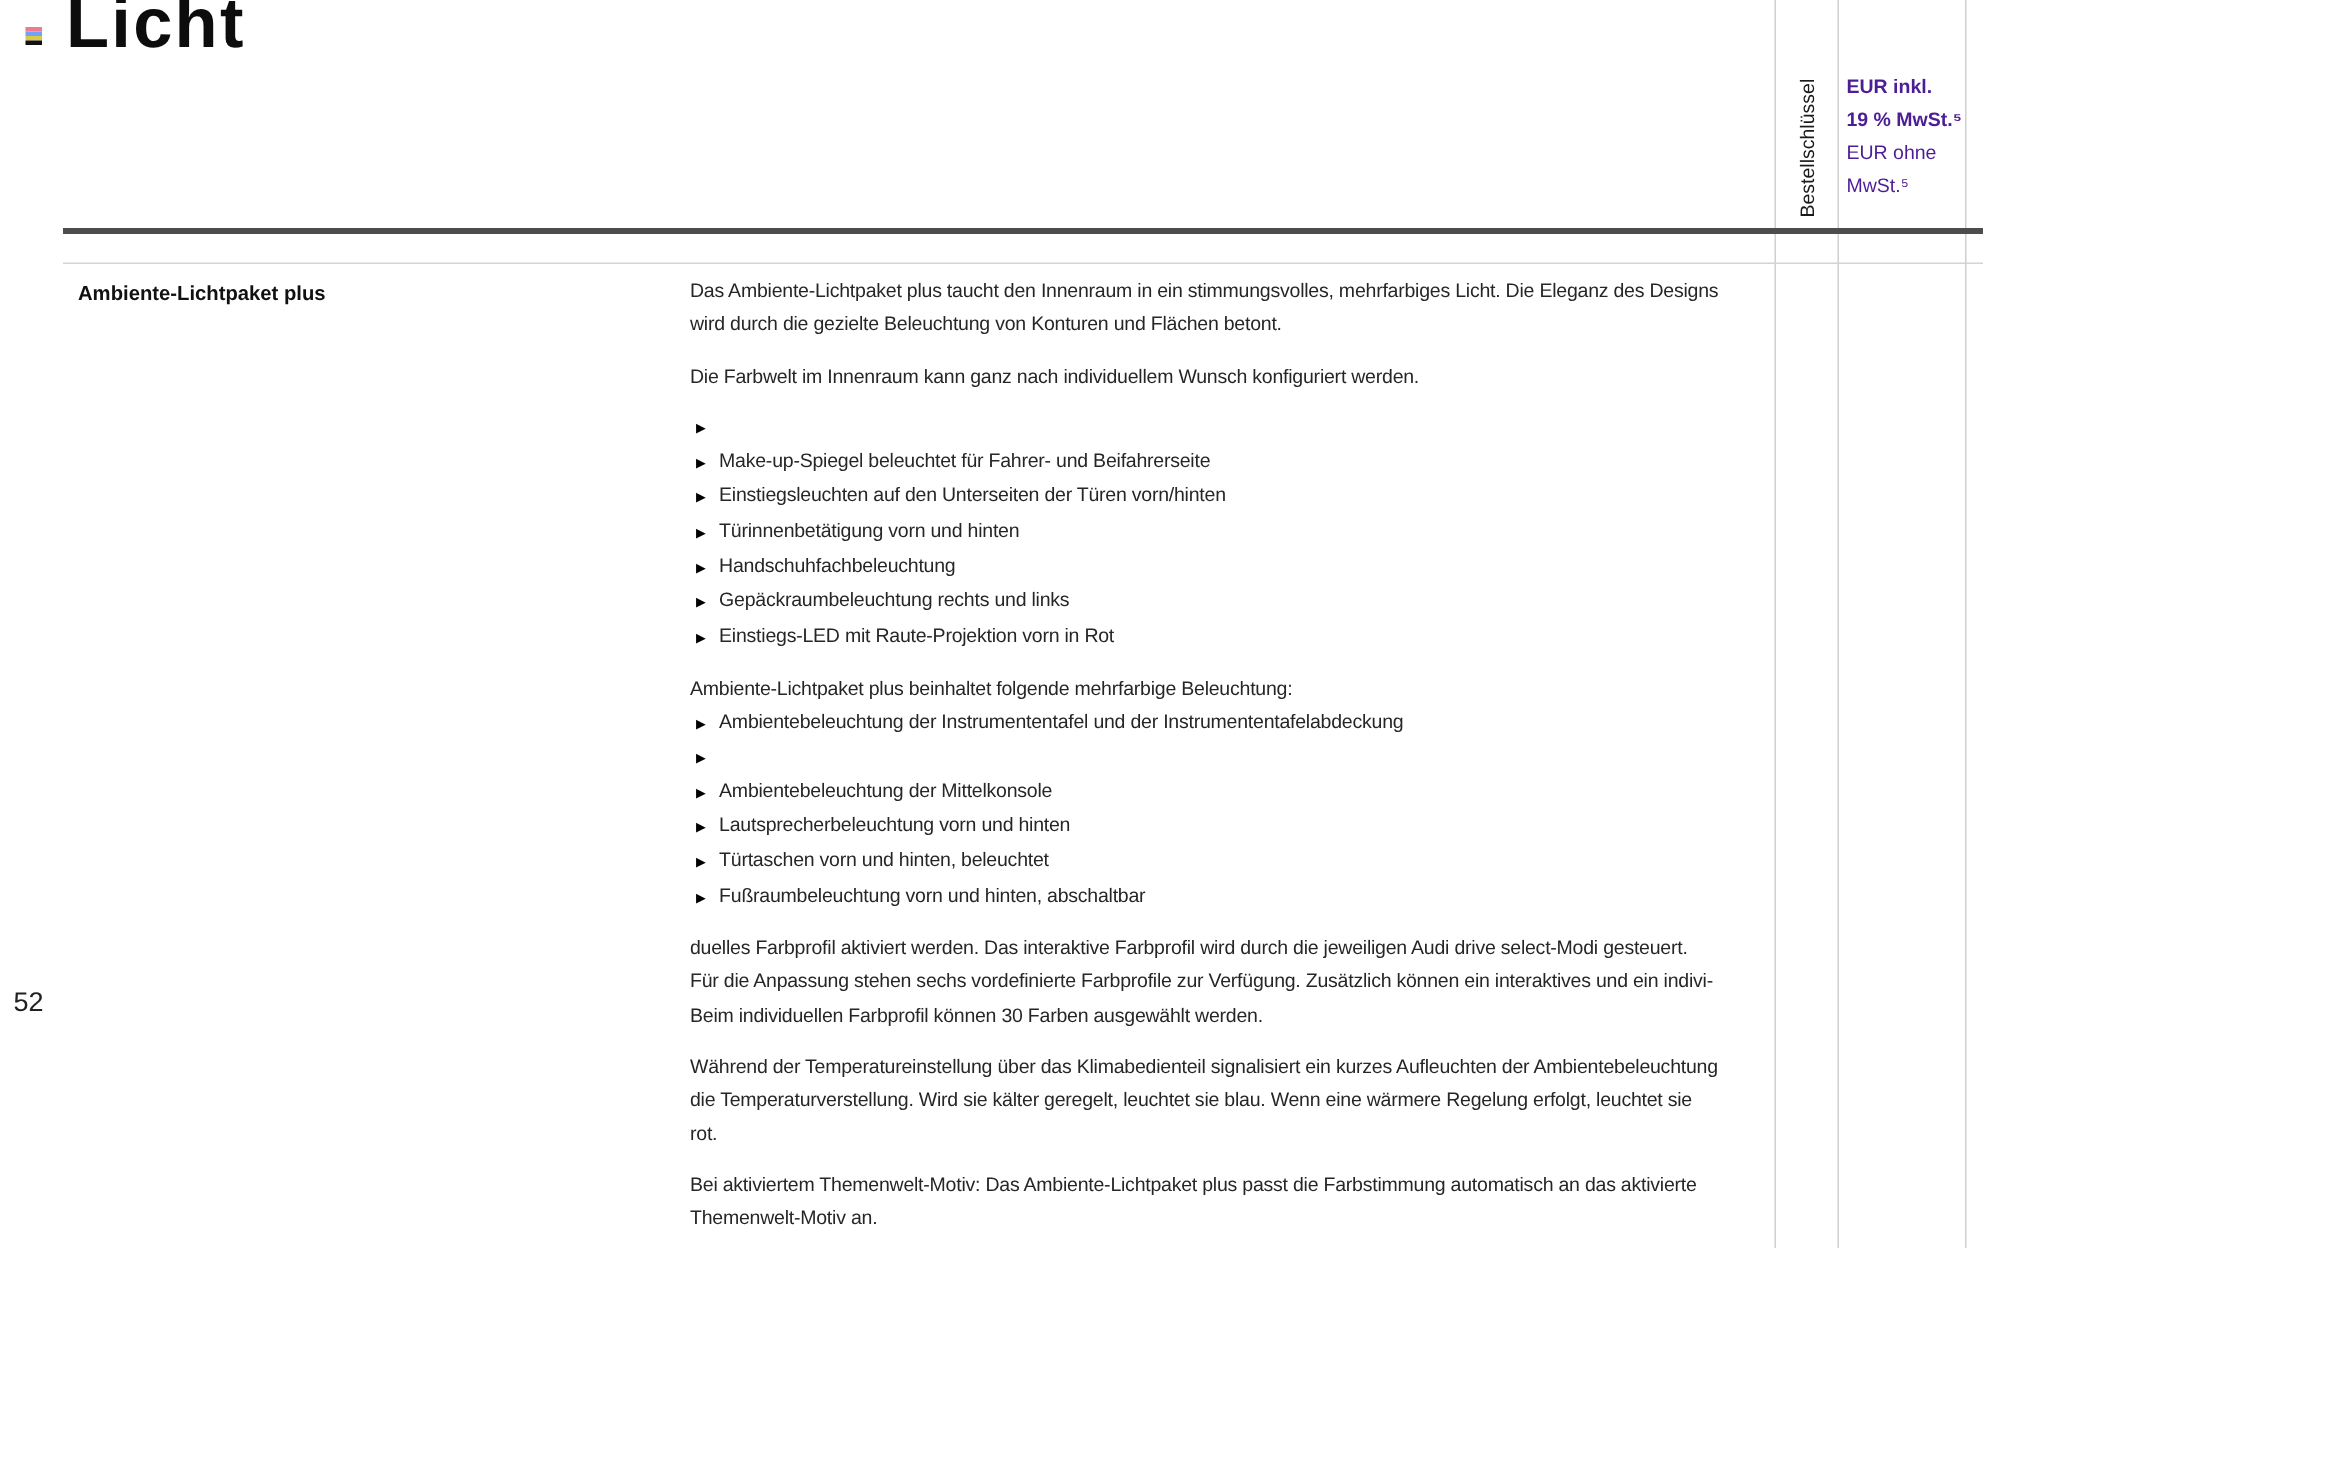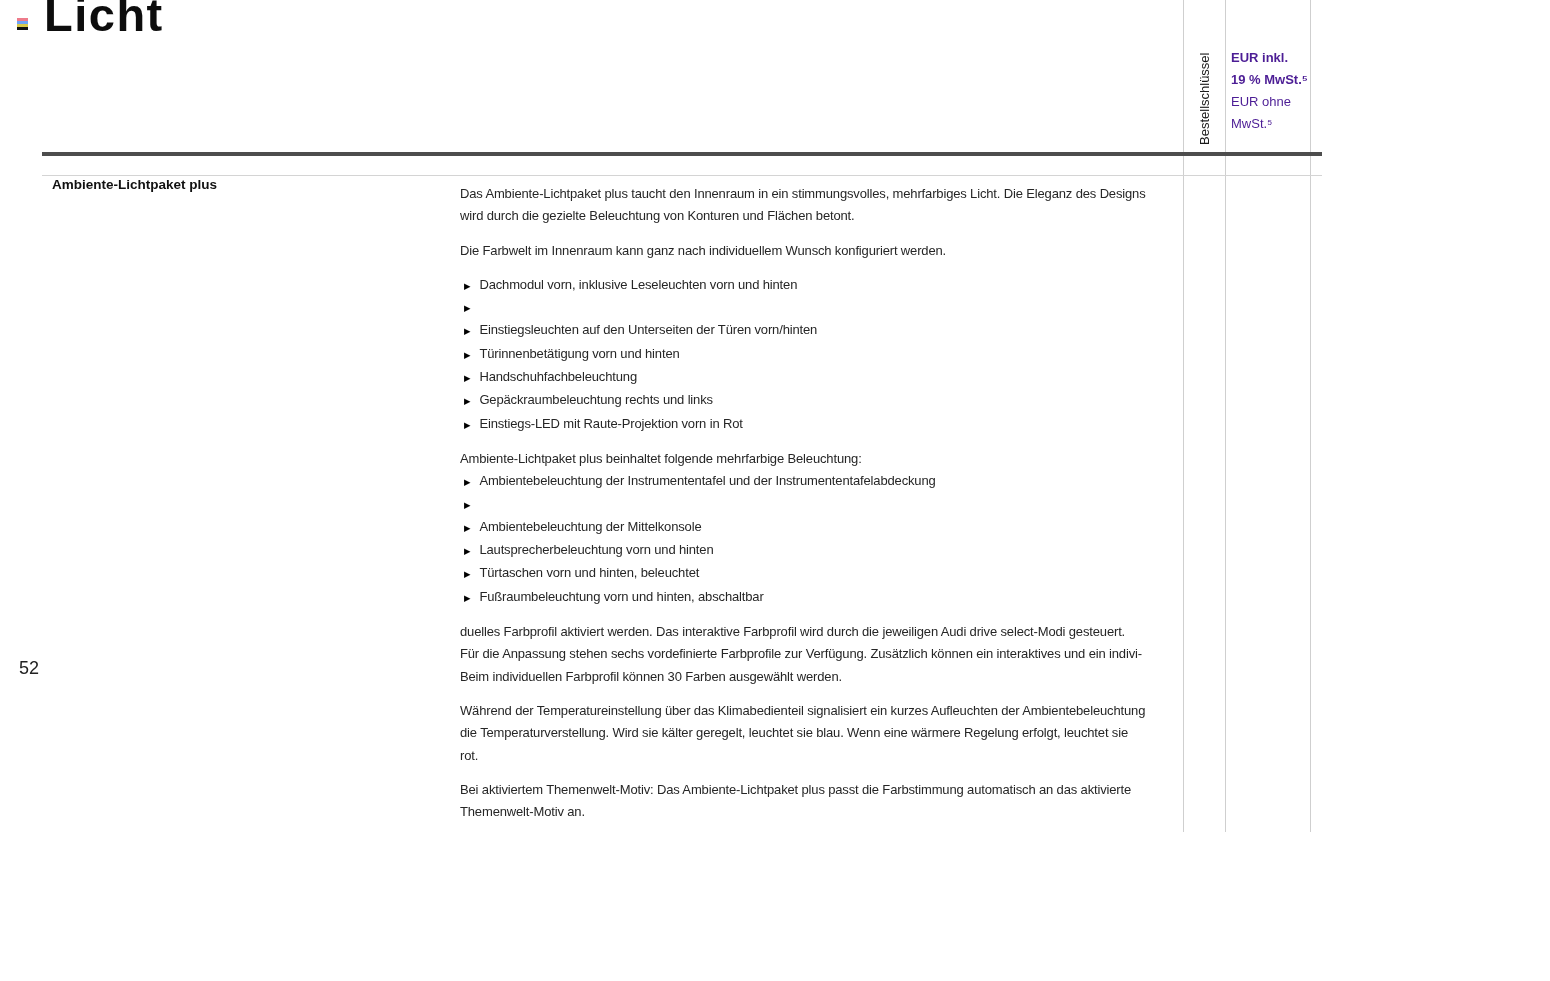--- a/index.html
+++ b/index.html
@@ -41,40 +41,40 @@
   .vt-model1  { left: 1361px; }
   .vt-model2a { left: 1474px; }
   .vt-model2b { left: 1491px; }
 
   
   .eur-header { position: absolute; left: 1231px; top: 47px; font-size: 13px; line-height: 22px; color: #4c1d95; }
   .eur-header .b { font-weight: bold; }
 
   
   .row-label {
-    position: absolute; left: 52px; top: 177px;
+    position: absolute; left: 52px; top: 188px;
     font-size: 13.5px; font-weight: bold; color: #111;
   }
   .description {
     position: absolute; left: 460px; top: 183px; width: 747px;
     font-size: 13px; line-height: 22.3px; letter-spacing: -0.15px; color: #262626;
   }
   .para { margin: 0 0 12px 0; }
   .line { white-space: nowrap; }
   .bullet { display: flex; align-items: baseline; margin-left: 4px; }
   .bullet .glyph { font-size: 8.5px; margin-right: 9px; flex: 0 0 auto; color: #000; }
 
   .cell-sym {
     position: absolute; top: 184px; width: 119px; height: 18px;
     text-align: center; font-size: 17px; line-height: 18px; color: #222;
   }
   .cell-model1 { left: 1310px; }
   .cell-model2 { left: 1429px; }
 
-  .page-number { position: absolute; left: 19px; top: 658px; font-size: 18px; color: #222; text-align: center; }
+  .page-number { position: absolute; left: 9px; top: 658px; font-size: 18px; color: #222; text-align: center; }
 
   .footer {
     position: absolute; left: 52px; top: 964px;
     font-size: 13px; color: #141414; display: flex; gap: 20px; white-space: nowrap;
   }
 </style>
 </head>
 <body>
 
 <div class="page">
@@ -115,24 +115,24 @@
       <div class="para">
         <div class="line">Das Ambiente-Lichtpaket plus taucht den Innenraum in ein stimmungsvolles, mehrfarbiges Licht. Die Eleganz des Designs</div>
         <div class="line">wird durch die gezielte Beleuchtung von Konturen und Flächen betont.</div>
       </div>
       <div class="para">
         <div class="line">Die Farbwelt im Innenraum kann ganz nach individuellem Wunsch konfiguriert werden.</div>
       </div>
       <div class="para">
         <div class="bullet">
           <span class="glyph">▶</span>
-          <span class="line">Dachmodul vorn, inklusive Leseleuchten vorn und hinten</span>
-        </div>
-        <div class="bullet">
-          <span class="glyph">▶</span>
+        </div>
+        <div class="bullet">
+          <span class="glyph">▶</span>
+          <span class="line">Make-up-Spiegel beleuchtet für Fahrer- und Beifahrerseite</span>
         </div>
         <div class="bullet">
           <span class="glyph">▶</span>
           <span class="line">Einstiegsleuchten auf den Unterseiten der Türen vorn/hinten</span>
         </div>
         <div class="bullet">
           <span class="glyph">▶</span>
           <span class="line">Türinnenbetätigung vorn und hinten</span>
         </div>
         <div class="bullet">

